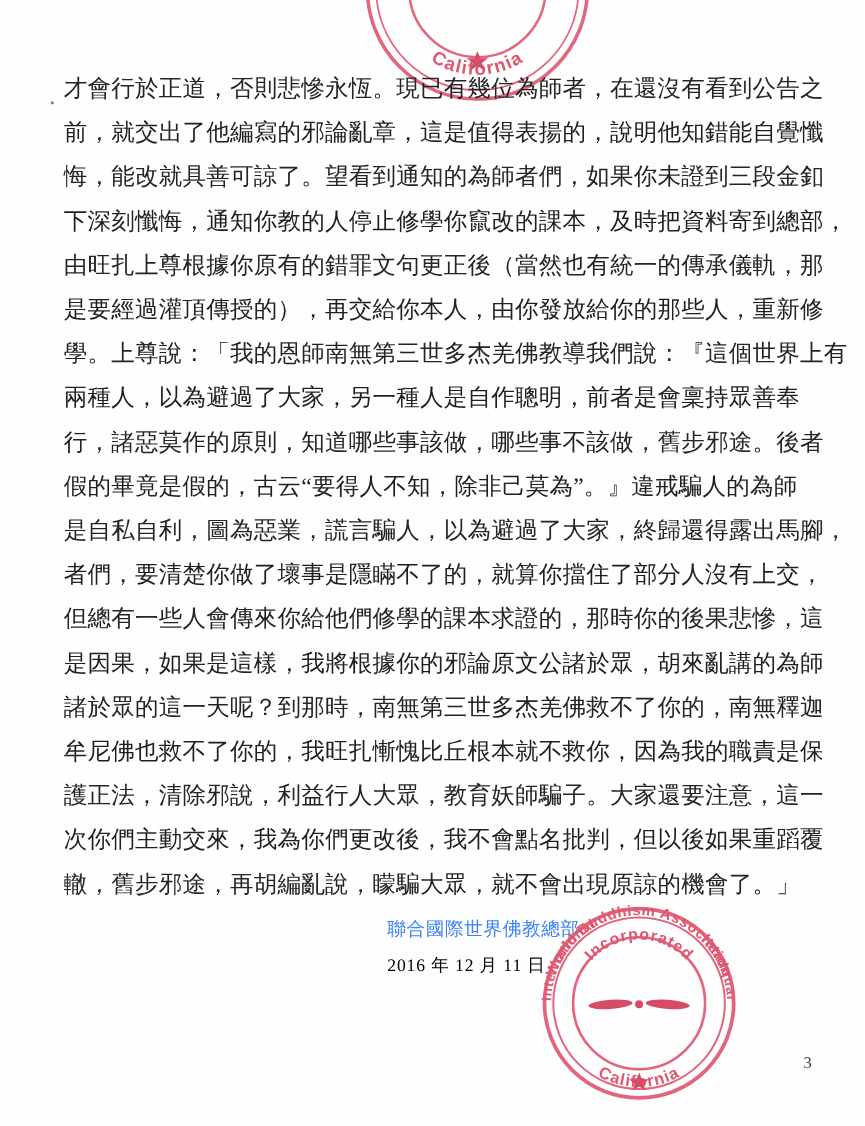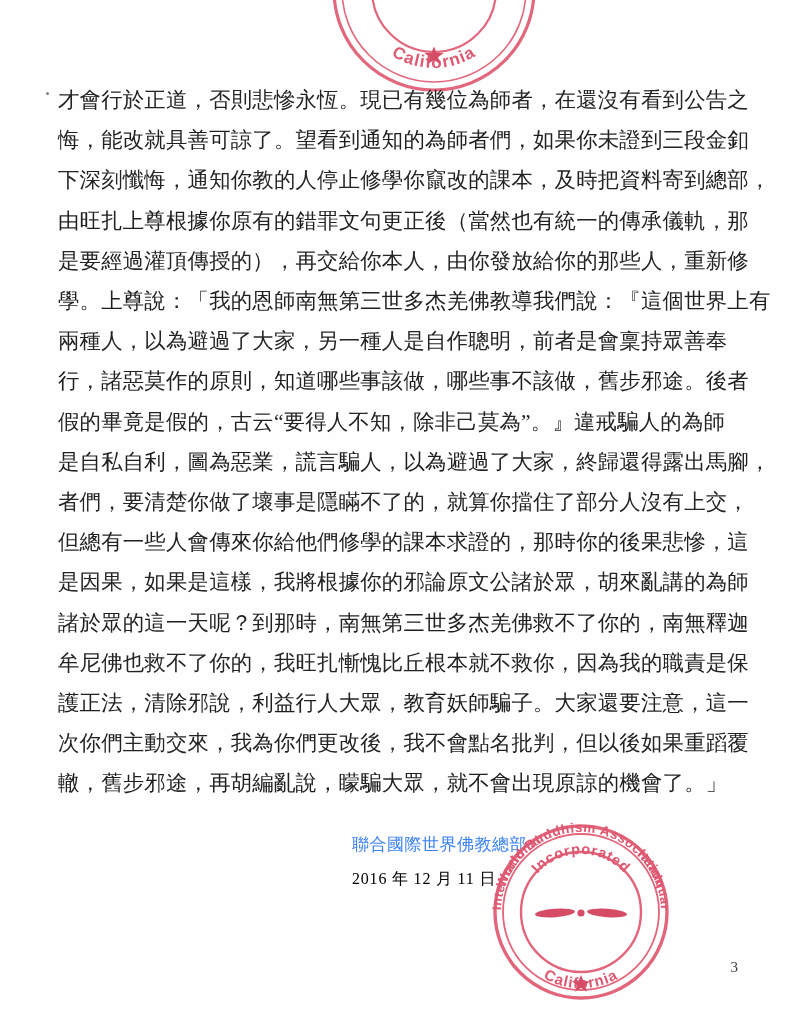--- a/index.html
+++ b/index.html
@@ -21,21 +21,21 @@
   #page {
     position: absolute;
     inset: 0;
     background: #fefefe;
   }
 
   
   #doc-body {
     position: absolute;
     left: 58px;
-    top: 80px;
+    top: 60px;
     width: 690px;
   }
   .doc-line {
     font-size: 21.4px;
     line-height: 40.2px;
     letter-spacing: 0.2px;
     white-space: nowrap;
     color: #232323;
     font-family: "Liberation Serif", "DejaVu Serif", serif;
   }
@@ -145,20 +145,21 @@
       </text>
 
       <g transform="translate(116,182) scale(1.05)">
         <polygon class="seal-ink-dark" points="0,-9 2.6,-2.8 9.2,-2.8 3.9,1.3 5.9,7.7 0,3.8 -5.9,7.7 -3.9,1.3 -9.2,-2.8 -2.6,-2.8"></polygon>
       </g>
     </svg>
   </div>
 
   <div id="doc-body">
     <div class="doc-line">才會行於正道，否則悲慘永恆。現已有幾位為師者，在還沒有看到公告之</div>
+    <div class="doc-line">前，就交出了他編寫的邪論亂章，這是值得表揚的，說明他知錯能自覺懺</div>
     <div class="doc-line">悔，能改就具善可諒了。望看到通知的為師者們，如果你未證到三段金釦</div>
     <div class="doc-line">下深刻懺悔，通知你教的人停止修學你竄改的課本，及時把資料寄到總部，</div>
     <div class="doc-line">由旺扎上尊根據你原有的錯罪文句更正後（當然也有統一的傳承儀軌，那</div>
     <div class="doc-line">是要經過灌頂傳授的），再交給你本人，由你發放給你的那些人，重新修</div>
     <div class="doc-line">學。上尊說：「我的恩師南無第三世多杰羌佛教導我們說：『這個世界上有</div>
     <div class="doc-line">兩種人，以為避過了大家，另一種人是自作聰明，前者是會稟持眾善奉</div>
     <div class="doc-line">行，諸惡莫作的原則，知道哪些事該做，哪些事不該做，舊步邪途。後者</div>
     <div class="doc-line">假的畢竟是假的，古云“要得人不知，除非己莫為”。』違戒騙人的為師</div>
     <div class="doc-line">是自私自利，圖為惡業，謊言騙人，以為避過了大家，終歸還得露出馬腳，</div>
     <div class="doc-line">者們，要清楚你做了壞事是隱瞞不了的，就算你擋住了部分人沒有上交，</div>

